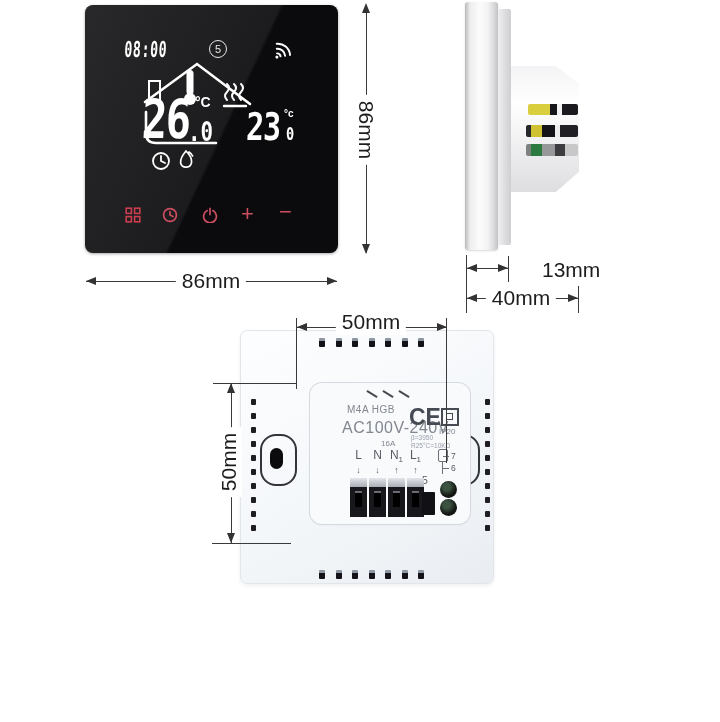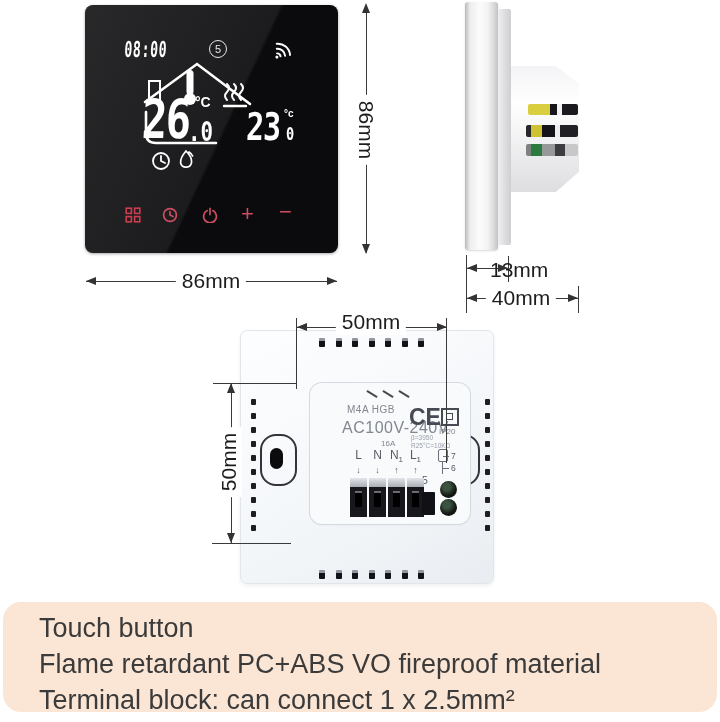--- a/index.html
+++ b/index.html
@@ -163,21 +163,21 @@
       <div class="slot" style="left:15px;top:78px;width:52px;height:12px;
            background:linear-gradient(90deg,#7d827f 0 10%,#2c7a3f 10% 30%,#96989a 30% 55%,#3c3c41 55% 75%,#c8c8c9 75% 100%);"></div>
     </div>
   </div>
 
   <div class="vline" style="left:466px;top:255px;height:58px;"></div>
   <div class="vline" style="left:508px;top:256px;height:26px;"></div>
   <div class="hline" style="left:467px;top:268px;width:41px;"></div>
   <div class="arw l" style="left:467px;top:263.5px;"></div>
   <div class="arw r" style="left:498px;top:263.5px;"></div>
-  <span class="dimlab" style="left:484px;top:257px;background:none;">13mm</span>
+  <span class="dimlab" style="left:536px;top:257px;background:none;">13mm</span>
 
   <div class="vline" style="left:578px;top:286px;height:27px;"></div>
   <div class="hline" style="left:467px;top:298px;width:111px;"></div>
   <div class="arw l" style="left:467px;top:293.5px;"></div>
   <div class="arw r" style="left:568px;top:293.5px;"></div>
   <span class="dimlab center" style="left:521px;top:298px;">40mm</span>
 
   <div class="bplate">
 
     <div class="vdot" style="left:78px;top:7px;"></div>
@@ -299,19 +299,14 @@
   <div class="arw r" style="left:437px;top:322.5px;"></div>
   <span class="dimlab center" style="left:371px;top:322px;">50mm</span>
 
   <div class="hline" style="left:213px;top:383px;width:83px;"></div>
   <div class="hline" style="left:212px;top:543px;width:79px;"></div>
   <div class="vline" style="left:231px;top:383px;height:160px;"></div>
   <div class="arw u" style="left:226.5px;top:383px;"></div>
   <div class="arw d" style="left:226.5px;top:533px;"></div>
   <span class="dimlab center-l90" style="left:229px;top:462px;">50mm</span>
 
-  <div class="notes">
-    <div class="note-line" style="top:11px;">Touch button</div>
-    <div class="note-line" style="top:47px;">Flame retardant PC+ABS VO fireproof material</div>
-    <div class="note-line" style="top:83px;">Terminal block: can connect 1 x 2.5mm²</div>
-  </div>
 
 </div>
 
 </body></html>

